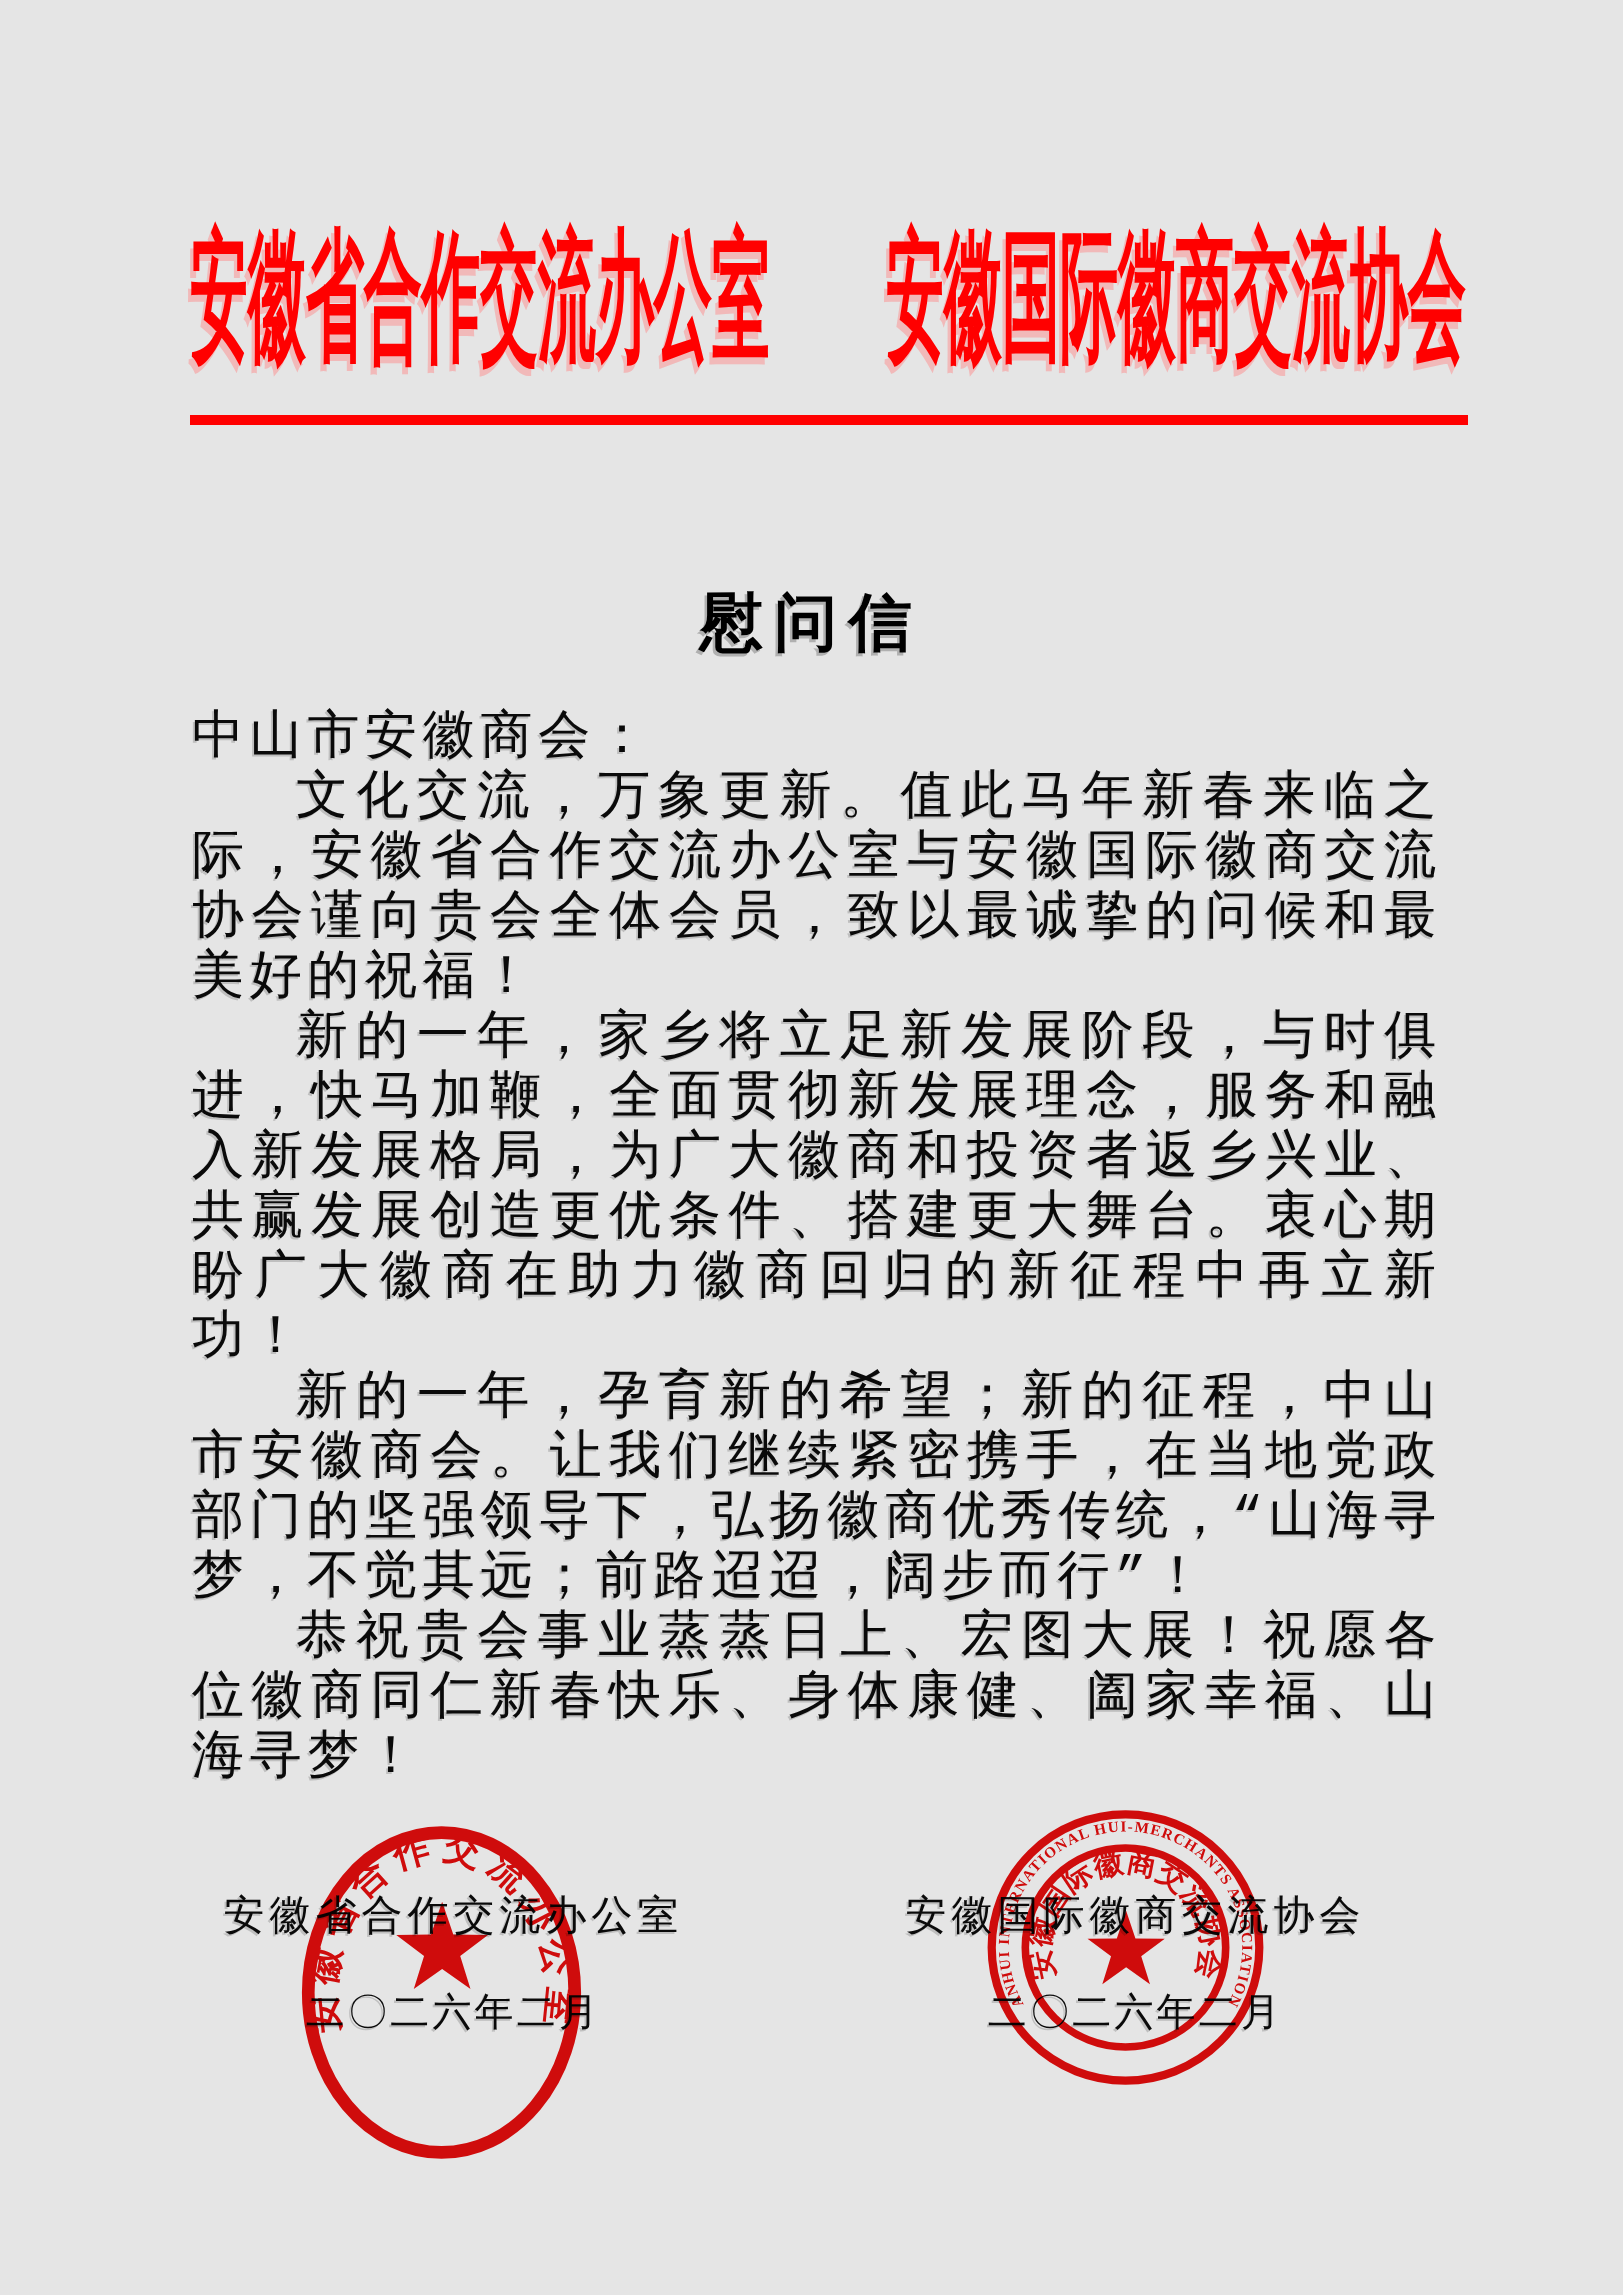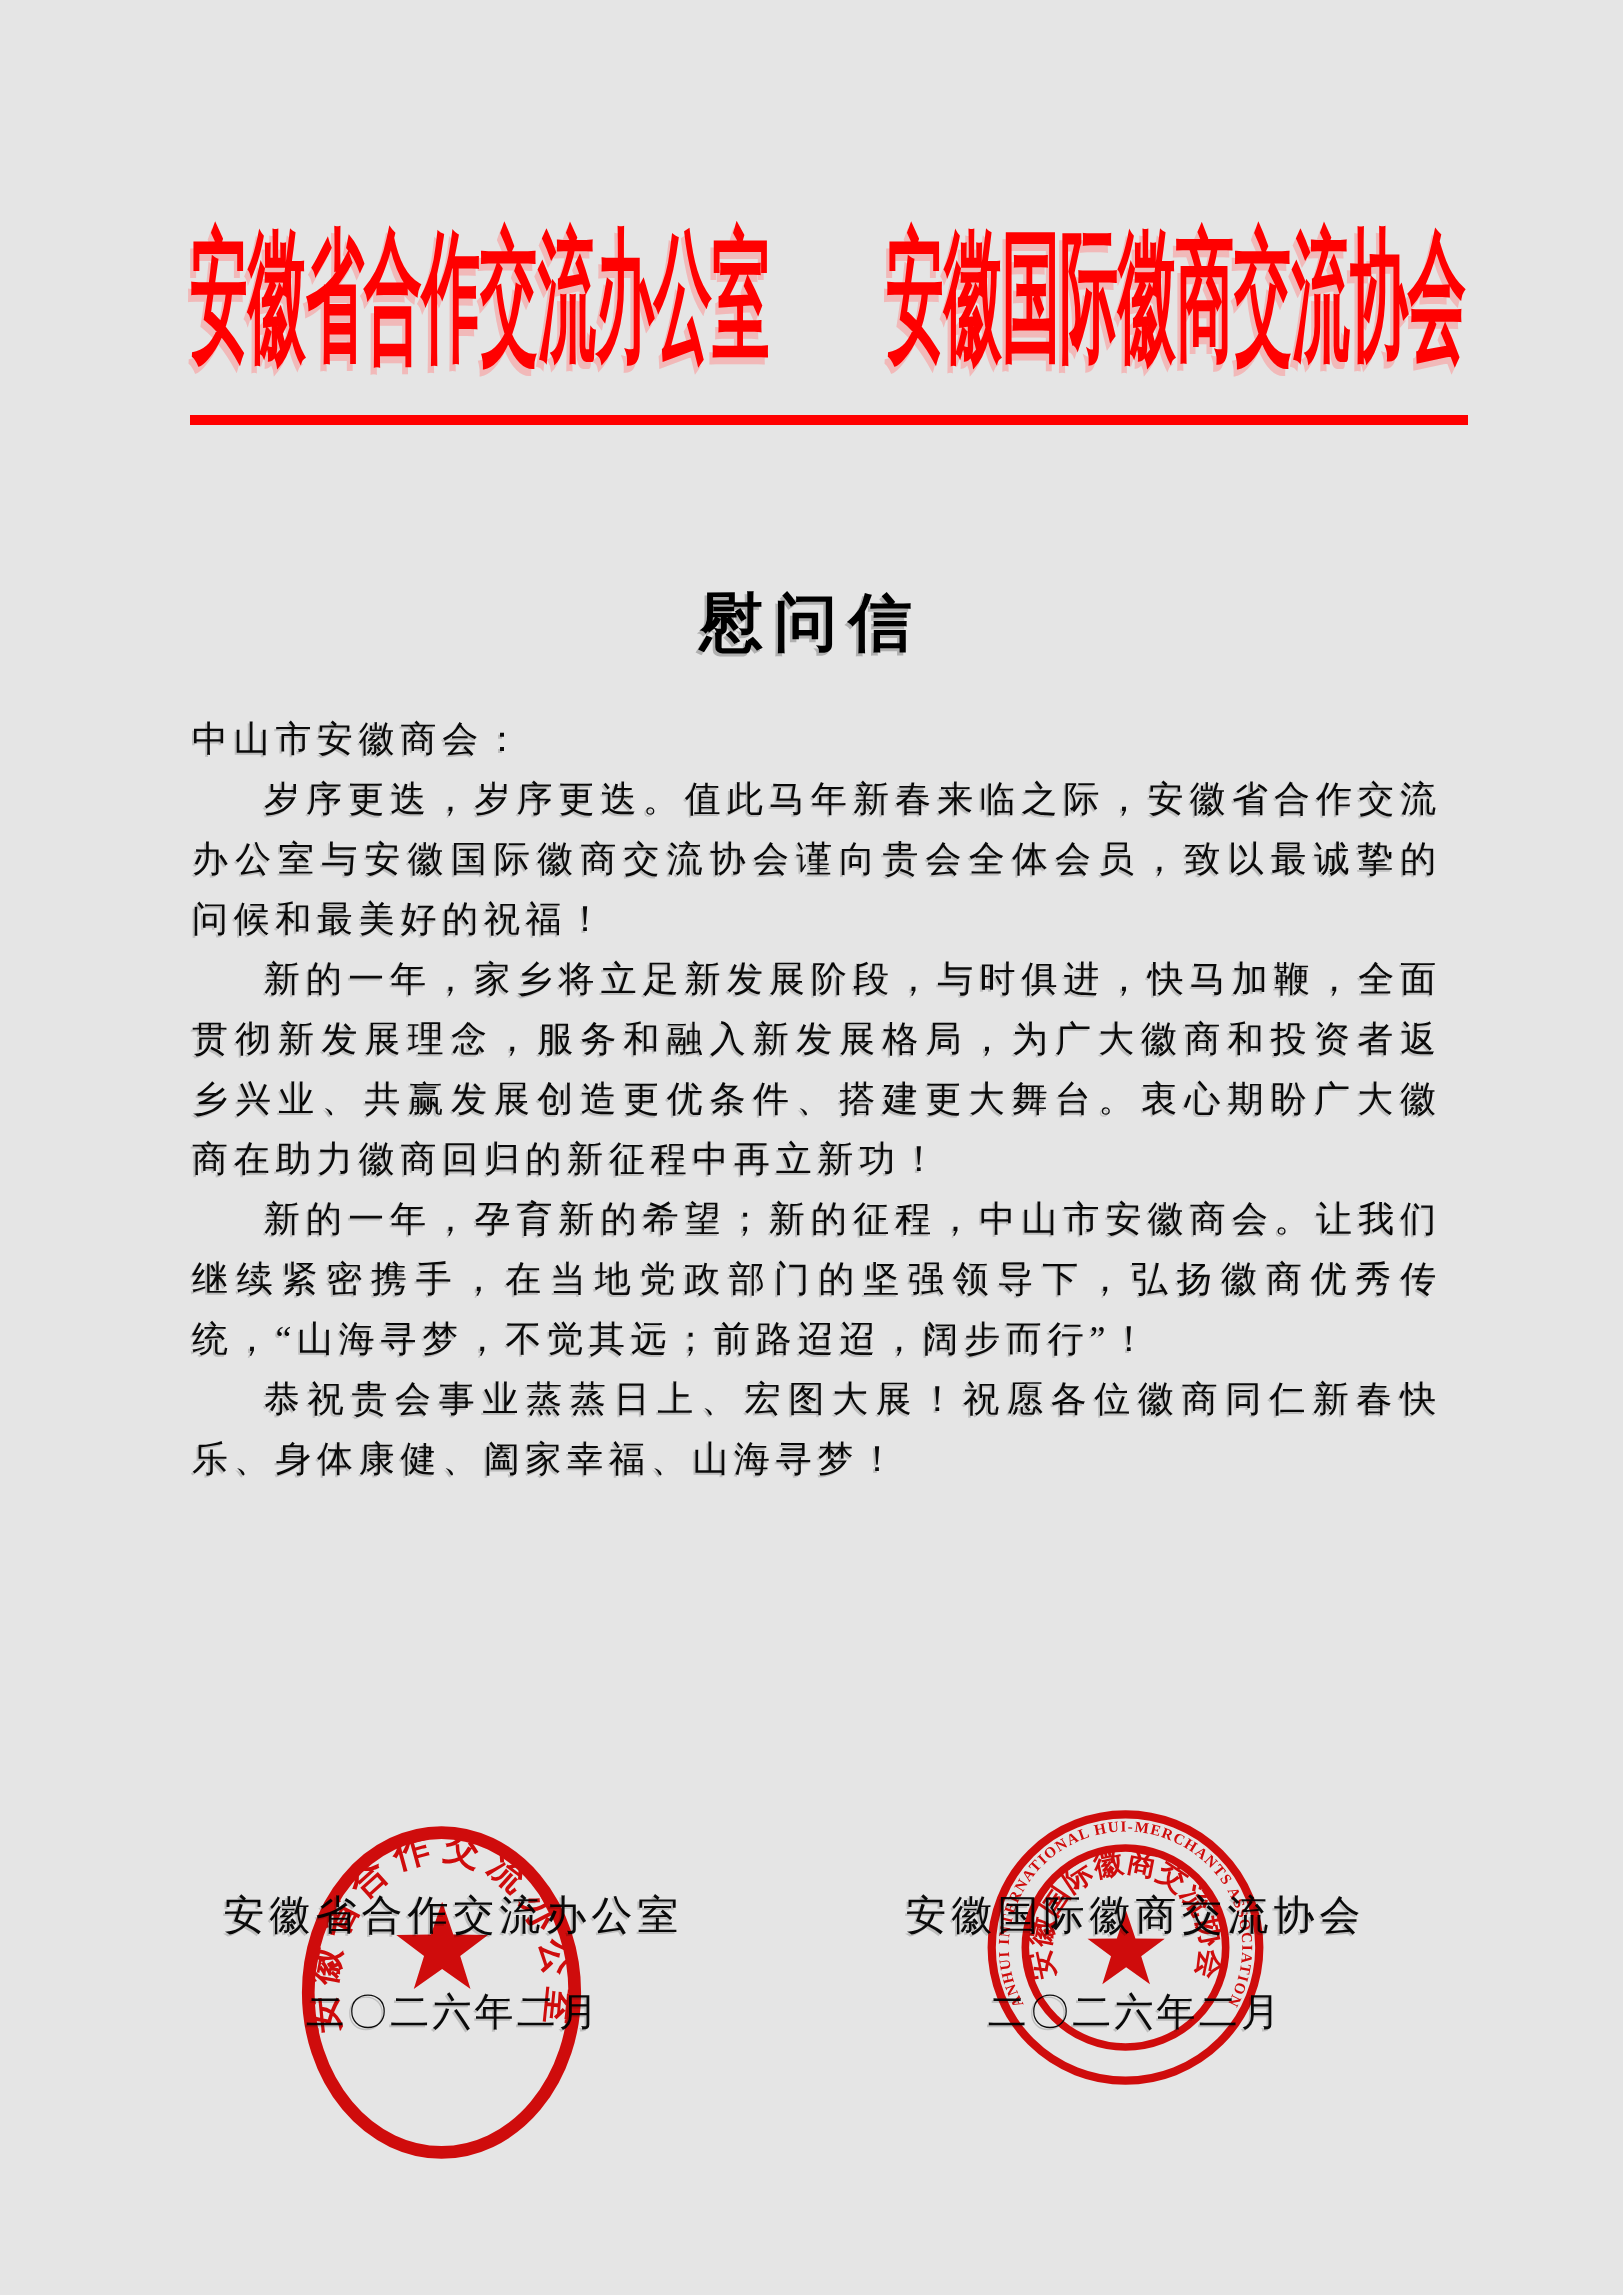--- a/index.html
+++ b/index.html
@@ -30,24 +30,25 @@
   .title{
     position:absolute;left:0;top:588px;width:1623px;
     text-align:center;
     font-size:63px;line-height:71px;font-weight:bold;color:#000;
     letter-spacing:11.4px;
     text-shadow:-2.5px 2.5px 0 rgba(110,110,110,0.45);
   }
   
   .body-text{
     position:absolute;left:192px;top:709px;width:1250px;
-    font-size:36px;line-height:60px;color:#0a0a0a;
+    font-size:52px;line-height:60px;color:#0a0a0a;
     text-align:justify;
     letter-spacing:5.7px;
     text-shadow:-1.9px 1.9px 0 rgba(130,130,130,0.38);
+    font-family:Liberation Mono, monospace;
   }
   .body-text p{margin:0;text-indent:2em;}
   .body-text .salutation{text-indent:0;}
   
   .sig-block{
     position:absolute;top:1893px;width:463px;
     text-align:center;color:#0a0a0a;
     text-shadow:-1.9px 1.9px 0 rgba(130,130,130,0.38);
   }
   .sig-left{left:222px;}
@@ -74,21 +75,21 @@
       <span>安徽省合作交流办公室</span>
       <span>安徽国际徽商交流协会</span>
     </div>
   </div>
   <div class="red-rule"></div>
 
   <div class="title">慰问信</div>
 
   <div class="body-text">
     <p class="salutation">中山市安徽商会：</p>
-    <p>岁序更迭，岁序更迭。值此马年新春来临之际，安徽省合作交流办公室与安徽国际徽商交流协会谨向贵会全体会员，致以最诚挚的问候和最美好的祝福！</p>
+    <p>文化交流，万象更新。值此马年新春来临之际，安徽省合作交流办公室与安徽国际徽商交流协会谨向贵会全体会员，致以最诚挚的问候和最美好的祝福！</p>
     <p>新的一年，家乡将立足新发展阶段，与时俱进，快马加鞭，全面贯彻新发展理念，服务和融入新发展格局，为广大徽商和投资者返乡兴业、共赢发展创造更优条件、搭建更大舞台。衷心期盼广大徽商在助力徽商回归的新征程中再立新功！</p>
     <p>新的一年，孕育新的希望；新的征程，中山市安徽商会。让我们继续紧密携手，在当地党政部门的坚强领导下，弘扬徽商优秀传统，“山海寻梦，不觉其远；前路迢迢，阔步而行”！</p>
     <p>恭祝贵会事业蒸蒸日上、宏图大展！祝愿各位徽商同仁新春快乐、身体康健、阖家幸福、山海寻梦！</p>
   </div>
 
   <div class="sig-block sig-left">
     <div class="sig-name">安徽省合作交流办公室</div>
     <div class="sig-date">二〇二六年二月</div>
   </div>
   <div class="sig-block sig-right">

